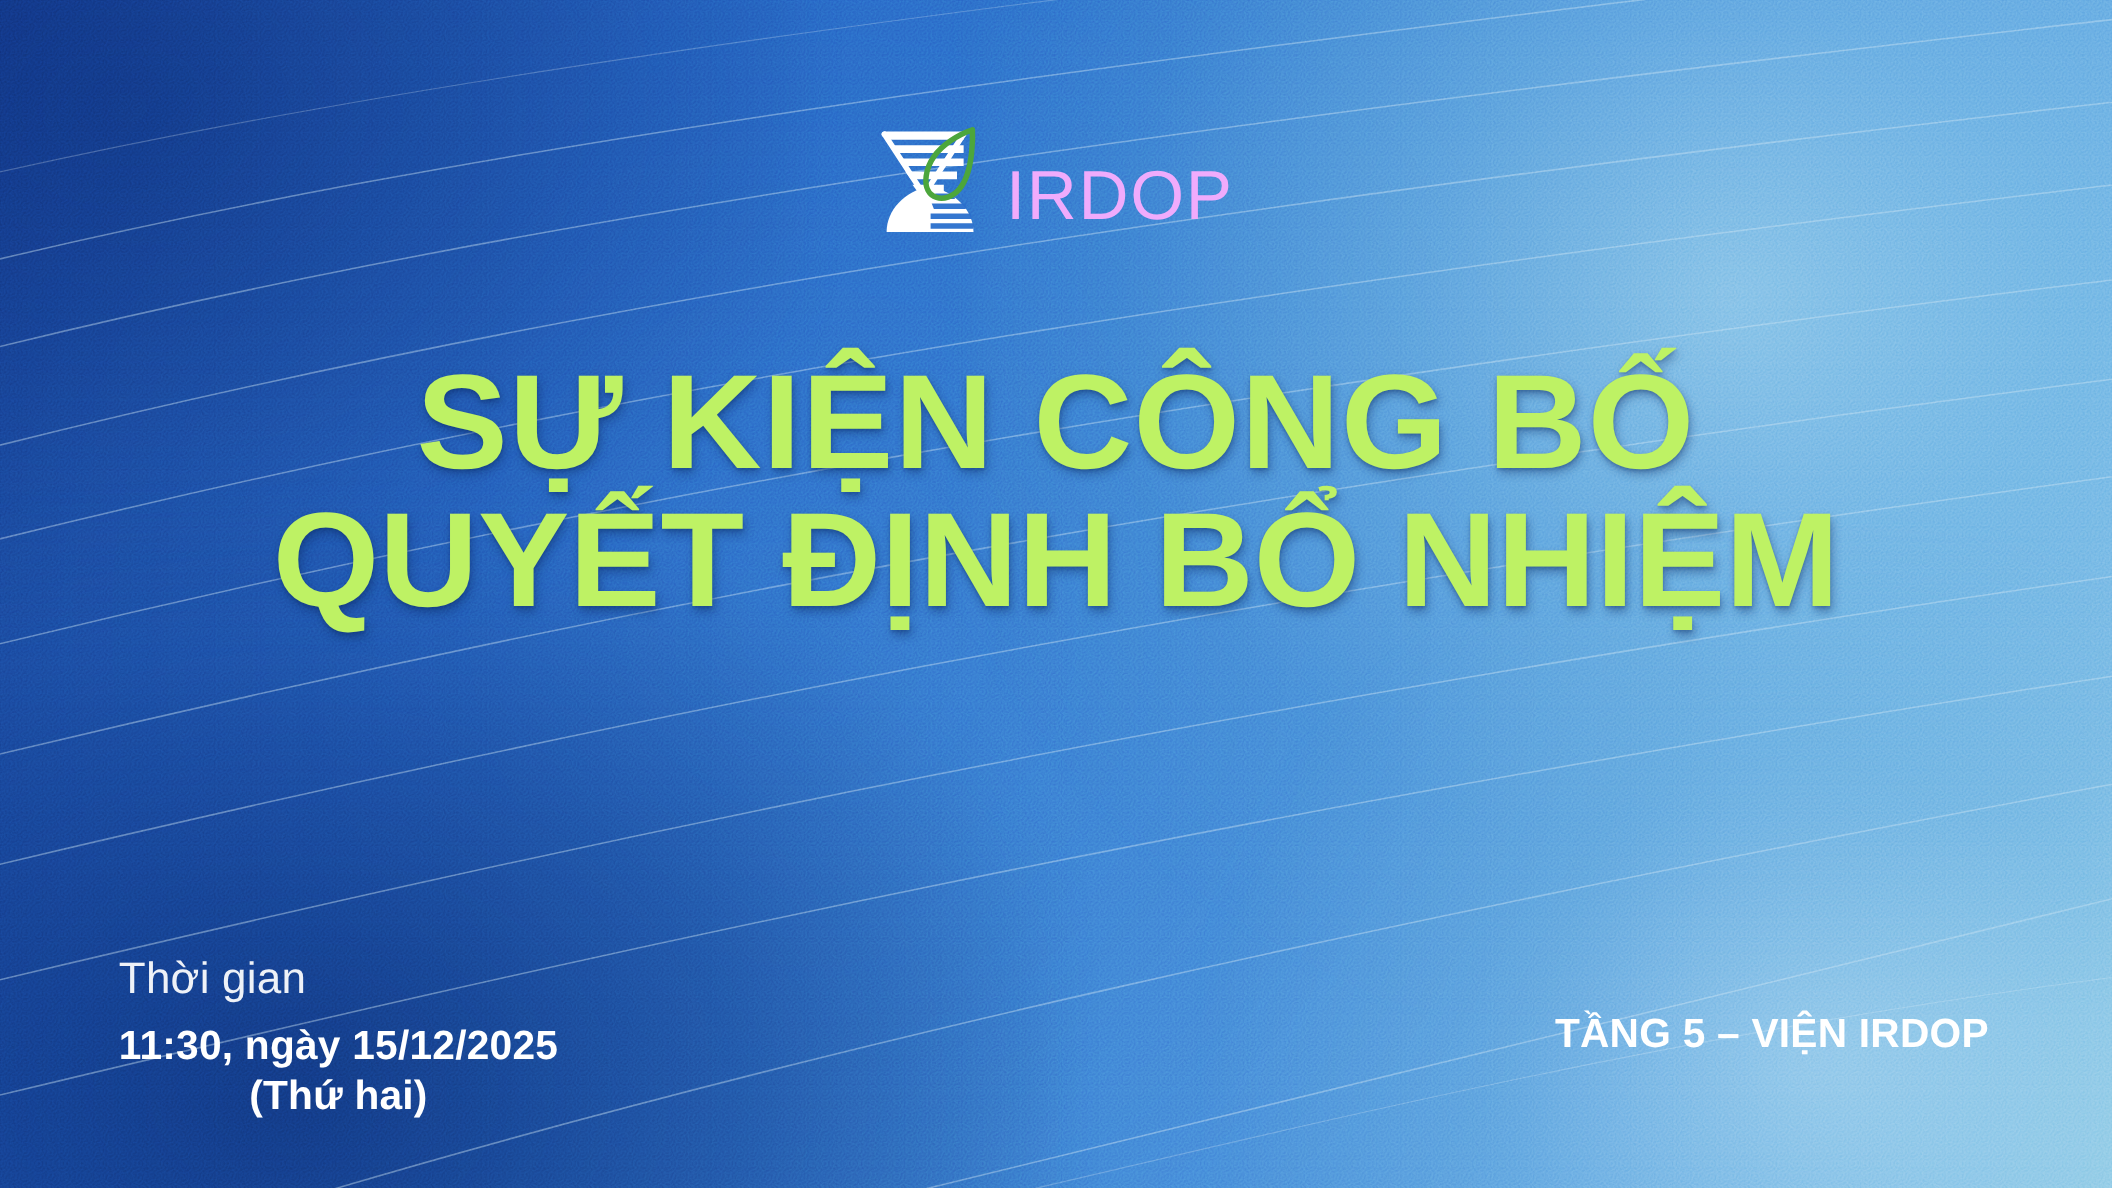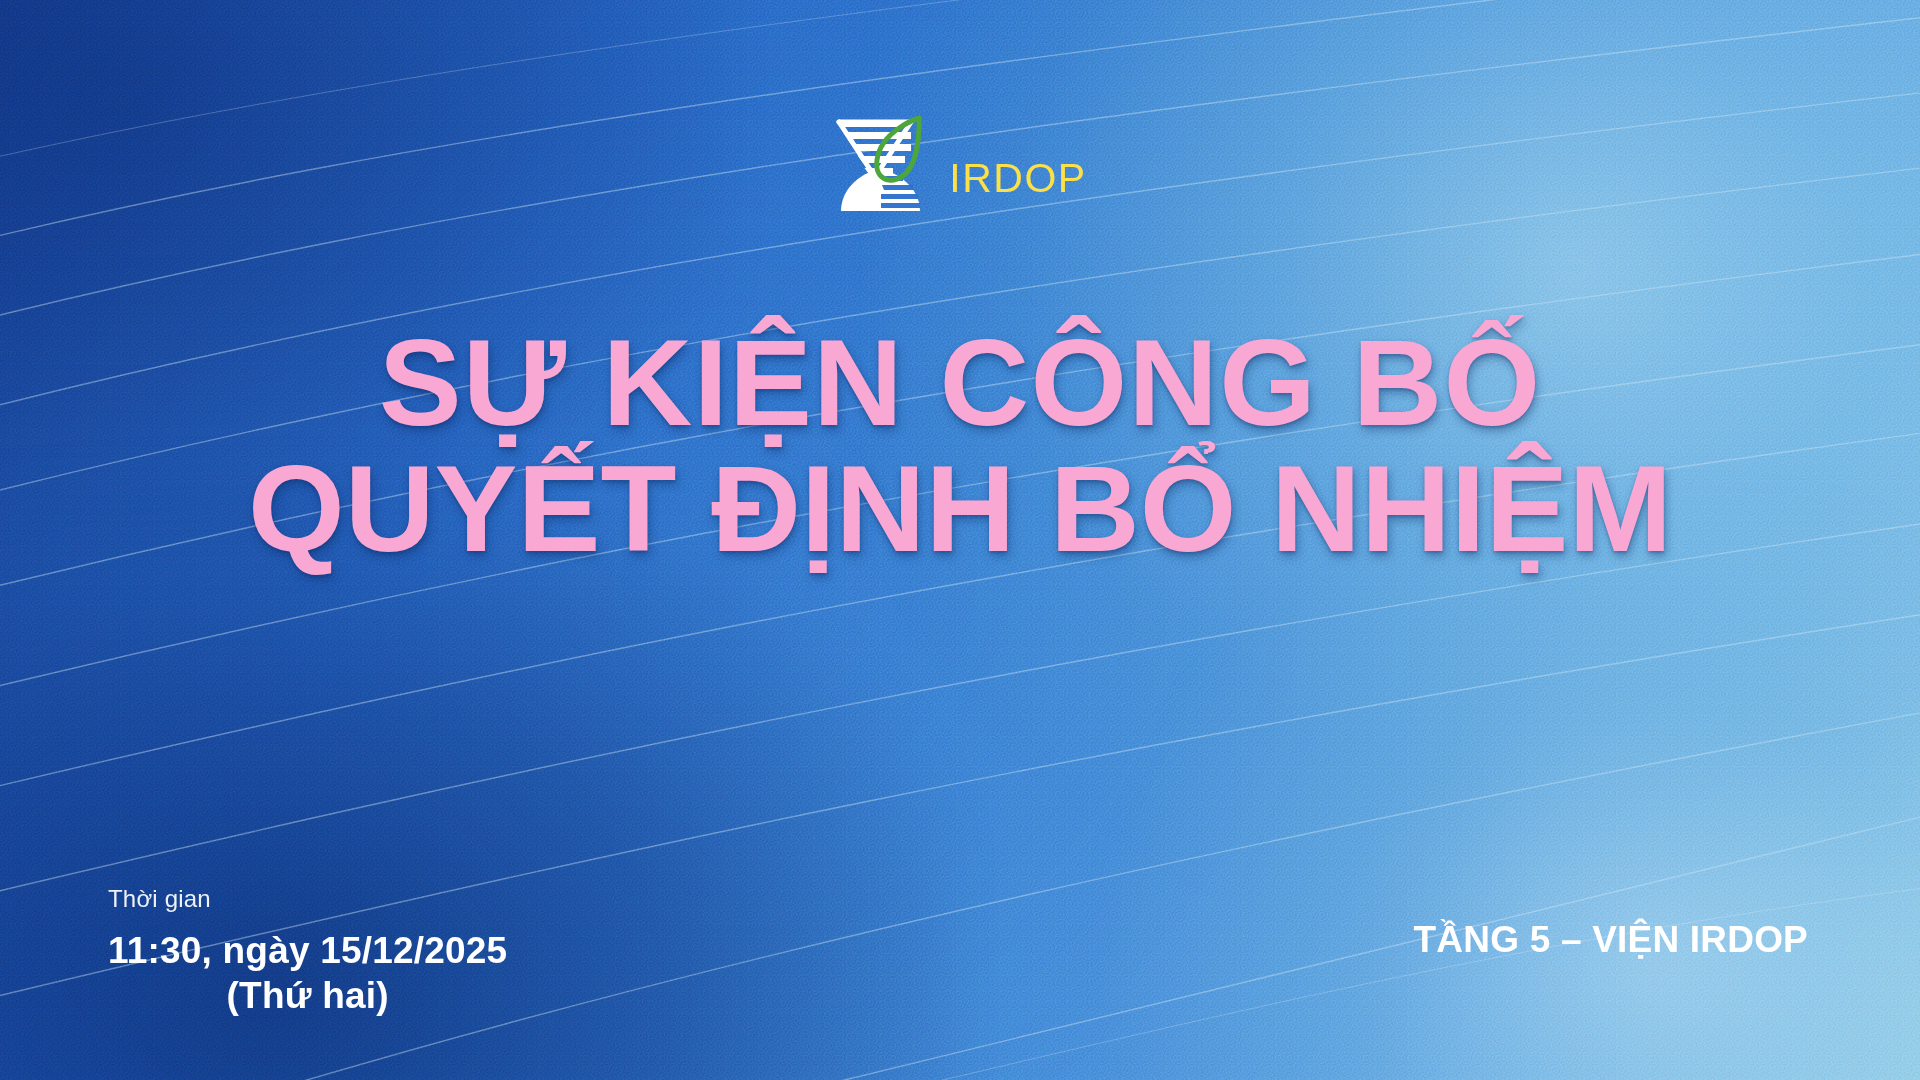--- a/index.html
+++ b/index.html
@@ -137,38 +137,38 @@
     top: 112px;
     left: 0;
     right: 0;
     display: flex;
     align-items: center;
     justify-content: center;
     gap: 20px;
   }
   .logo-mark { width: 96px; height: 104px; display: block; }
   .logo-word {
-    color: #fde047;
-    font-size: 41px;
+    color: #f0abfc;
+    font-size: 63px;
     letter-spacing: 1.5px;
     font-weight: 400;
     line-height: 1;
     font-family: "Liberation Sans", sans-serif;
     white-space: nowrap;
     margin-top: 28px;
   }
 
   
   .headline {
     position: absolute;
     top: 300px;
     left: 0;
     right: 0;
     text-align: center;
-    color: #f9a8d4;
+    color: #bef264;
     font-weight: 700;
     line-height: 1.03;
     letter-spacing: -0.5px;
     text-shadow:
       2px 5px 9px rgba(10, 40, 95, 0.38),
       0 2px 3px rgba(10, 40, 95, 0.26);
   }
   .headline-line {
     display: block;
     font-size: 122px;
@@ -187,21 +187,21 @@
     color: #ffffff;
   }
   .info-right {
     position: absolute;
     right: 112px;
     bottom: 118px;
     text-align: right;
     color: #ffffff;
   }
   .info-label {
-    font-size: 24px;
+    font-size: 40px;
     font-weight: 400;
     color: rgba(255,255,255,0.93);
     line-height: 1.2;
     margin-bottom: 14px;
     letter-spacing: 0.2px;
   }
   .info-value {
     font-size: 37px;
     font-weight: 700;
     line-height: 1.22;

